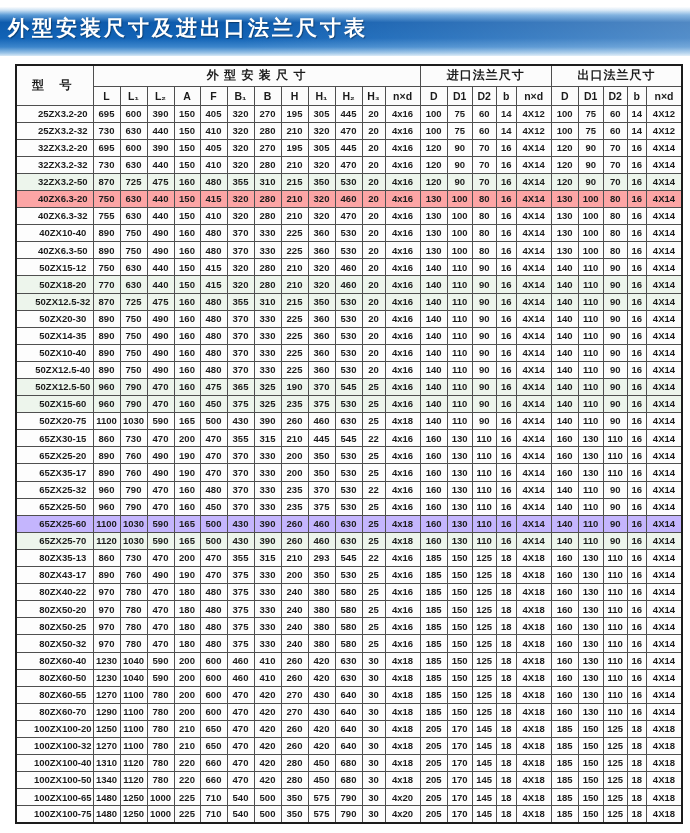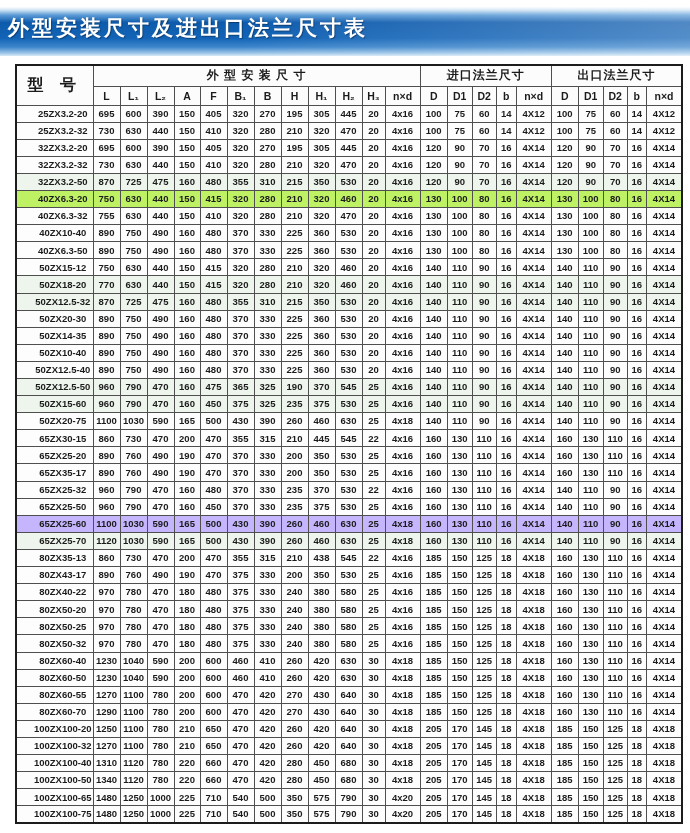--- a/index.html
+++ b/index.html
@@ -55,21 +55,21 @@
     overflow: hidden;
     white-space: nowrap;
   }
   thead th { background: #fcfcfc; }
   .gh {
     height: 21px;
     font-size: 12px;
     font-weight: bold;
     letter-spacing: 1px;
   }
-  .gh.model-h { font-size: 16px; letter-spacing: 6px; }
+  .gh.model-h { font-size: 12px; letter-spacing: 6px; }
   #col-row th {
     height: 19px;
     font-size: 10.5px;
     font-weight: bold;
   }
   tbody td {
     height: 17.1px;
     font-size: 9.5px;
     font-weight: bold;
     line-height: 1;
@@ -262,21 +262,21 @@
           <td>90</td>
           <td>70</td>
           <td>16</td>
           <td>4X14</td>
           <td>120</td>
           <td>90</td>
           <td>70</td>
           <td>16</td>
           <td>4X14</td>
         </tr>
-        <tr style="background: #bef264;">
+        <tr style="background: #fca5a5;">
           <td class="model">40ZX6.3-20</td>
           <td>750</td>
           <td>630</td>
           <td>440</td>
           <td>150</td>
           <td>415</td>
           <td>320</td>
           <td>280</td>
           <td>210</td>
           <td>320</td>
@@ -797,21 +797,21 @@
         <tr>
           <td class="model">80ZX35-13</td>
           <td>860</td>
           <td>730</td>
           <td>470</td>
           <td>200</td>
           <td>470</td>
           <td>355</td>
           <td>315</td>
           <td>210</td>
-          <td>438</td>
+          <td>293</td>
           <td>545</td>
           <td>22</td>
           <td>4x16</td>
           <td>185</td>
           <td>150</td>
           <td>125</td>
           <td>18</td>
           <td>4X18</td>
           <td>160</td>
           <td>130</td>

